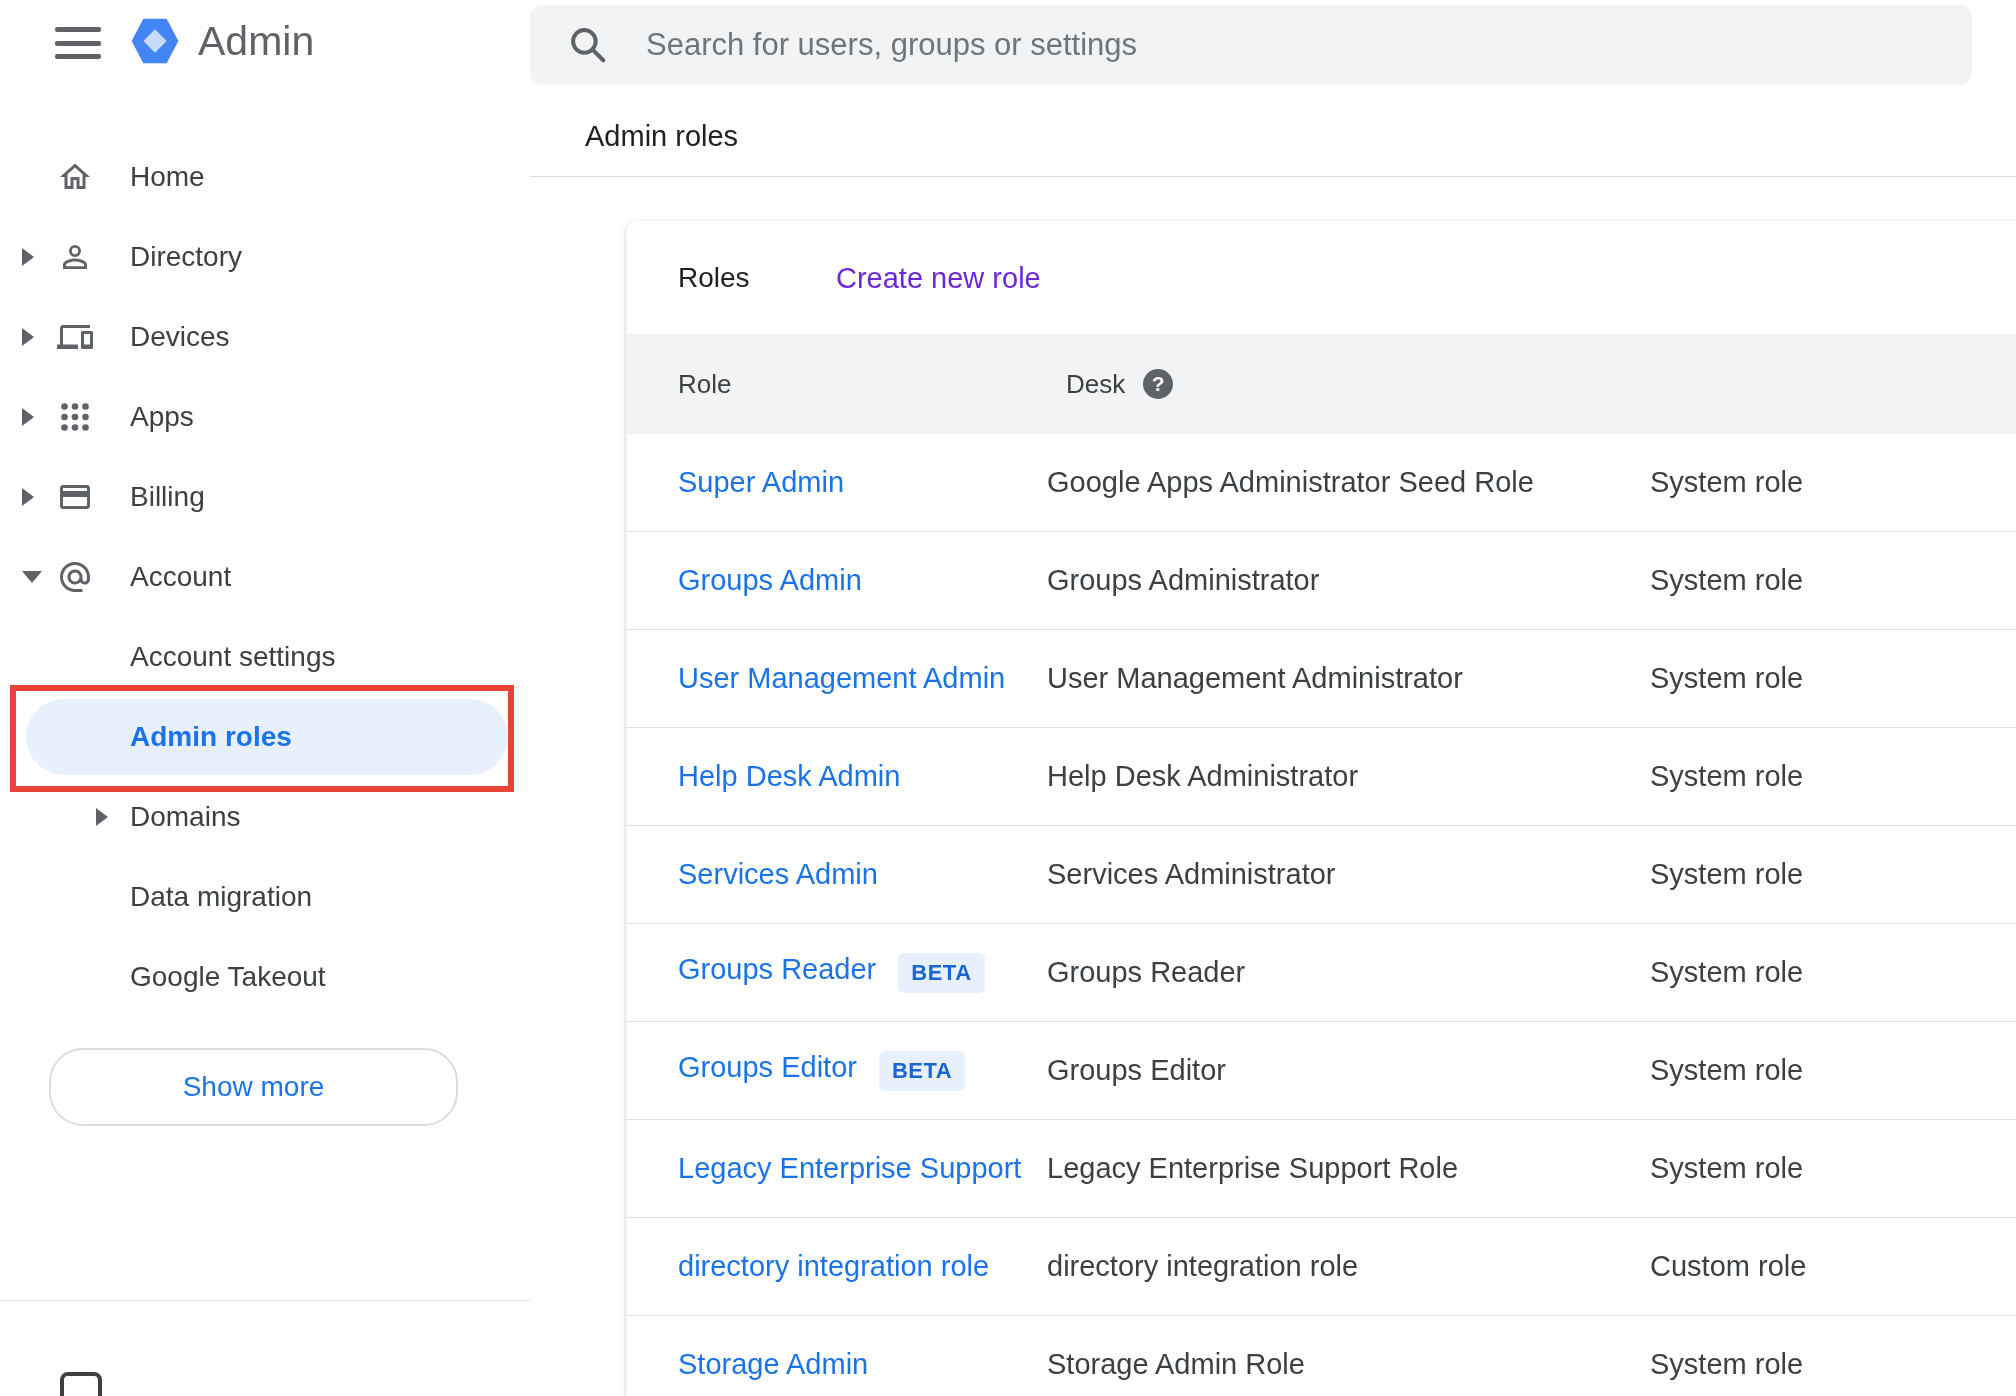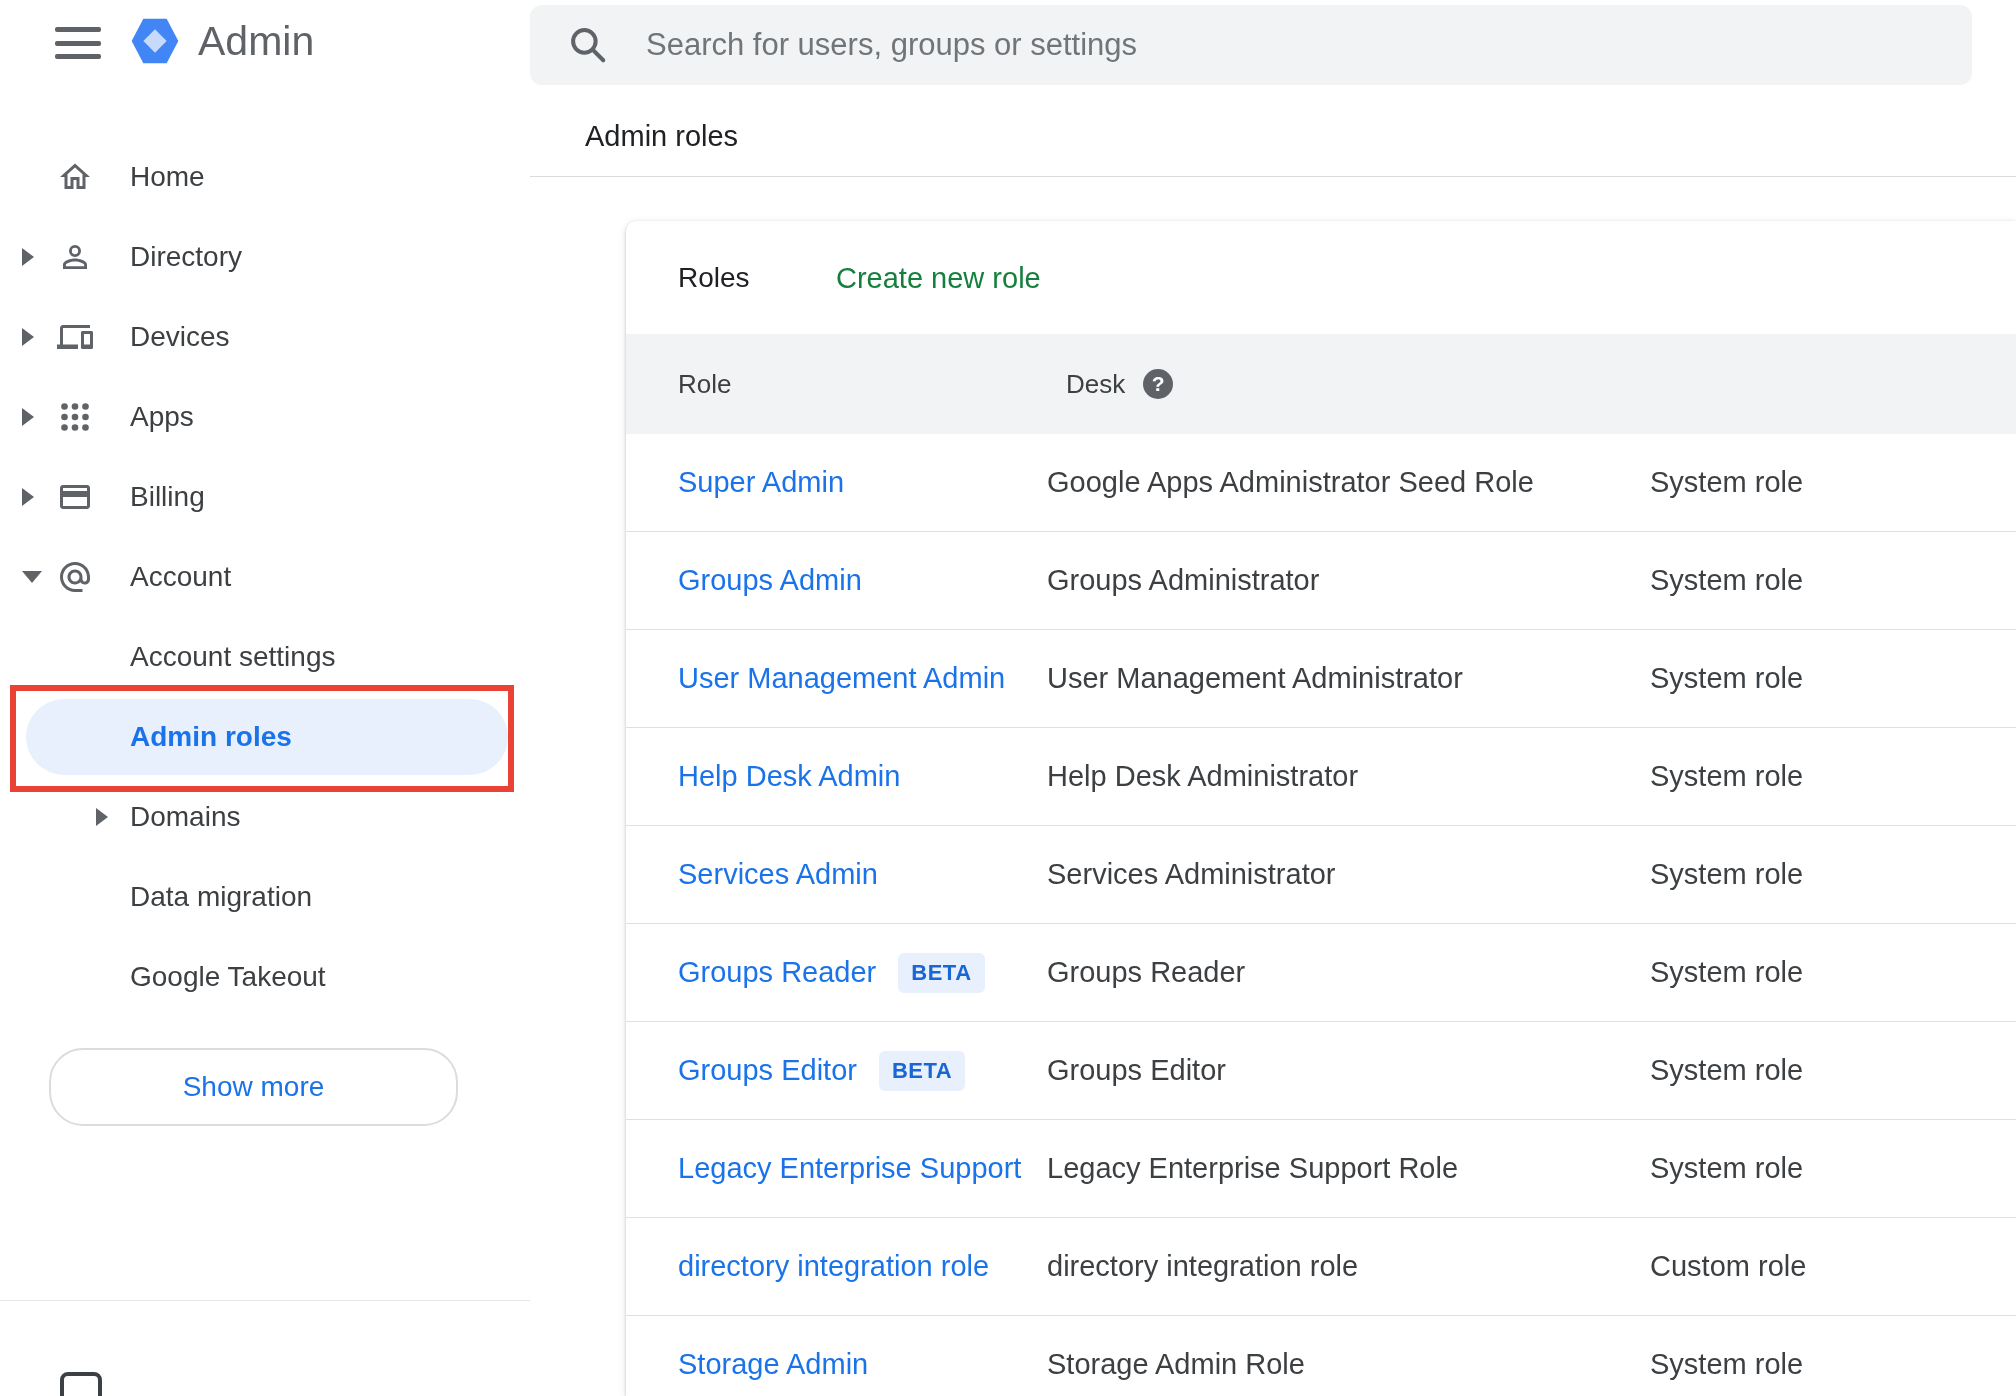--- a/index.html
+++ b/index.html
@@ -50,32 +50,32 @@
   .breadcrumb { position:absolute; left:585px; top:120px; font-size:29px; font-weight:500; color:#202124; }
   .top-divider { position:absolute; left:530px; top:176px; width:1486px; height:1px; background:#dadce0; }
 
   .card { position:absolute; left:626px; top:221px; width:1390px; height:1175px;
     background:#fff; border-radius:10px 0 0 0;
     box-shadow:0 1px 3px rgba(60,64,67,.28), 0 2px 8px rgba(60,64,67,.12); }
   .card-header { position:relative; height:113px; }
   .card-title { position:absolute; left:52px; top:50%; transform:translateY(-50%);
     font-size:28px; font-weight:500; color:#202124; }
   .create-link { position:absolute; left:210px; top:50%; transform:translateY(-50%);
-    font-size:29px; color:#15803d; text-decoration:none; cursor:pointer;text-align:center; }
+    font-size:29px; color:#6d28d9; text-decoration:none; cursor:pointer;text-align:center; }
 
   .thead { height:100px; background:#f1f3f4; display:grid;
     grid-template-columns:369px 603px 1fr; padding-left:52px; align-items:center;
     font-size:26px; font-weight:500; color:#3c4043;gap:19px; }
   .type-head { display:flex; align-items:center; gap:18px; }
   .help-circle { width:30px; height:30px; border-radius:50%; background:#5f6368; color:#fff;
     font-size:21px; font-weight:700; display:flex; align-items:center; justify-content:center; cursor:pointer; }
 
   .table-row { height:98px; display:grid; grid-template-columns:369px 603px 1fr;
     padding-left:52px; align-items:center; border-bottom:1px solid #e0e0e0; font-size:29px; }
-  .role-cell { display:flex; align-items:center; gap:22px; }
+  .role-cell { display:flex; gap:22px; }
   .role-cell a { color:#1a73e8; text-decoration:none; cursor:pointer; white-space:nowrap; }
   .beta-badge { display:inline-block; background:#e8f0fe; color:#1967d2; font-size:22px;
     font-weight:700; letter-spacing:.5px; padding:7px 13px; border-radius:6px; }
   .desc-cell, .type-cell { color:#3c4043; }
 </style>
 </head>
 <body>
 
 <nav class="sidebar">
   <div class="hamburger">

